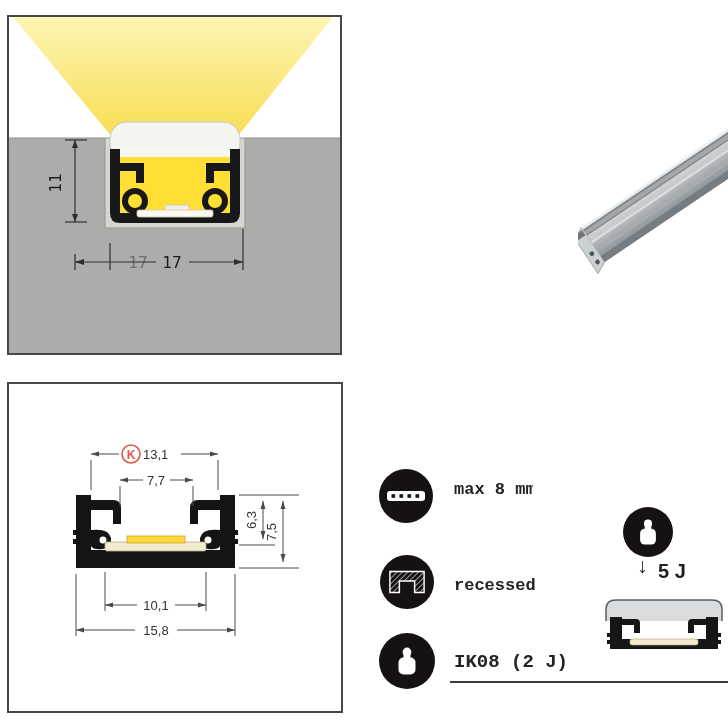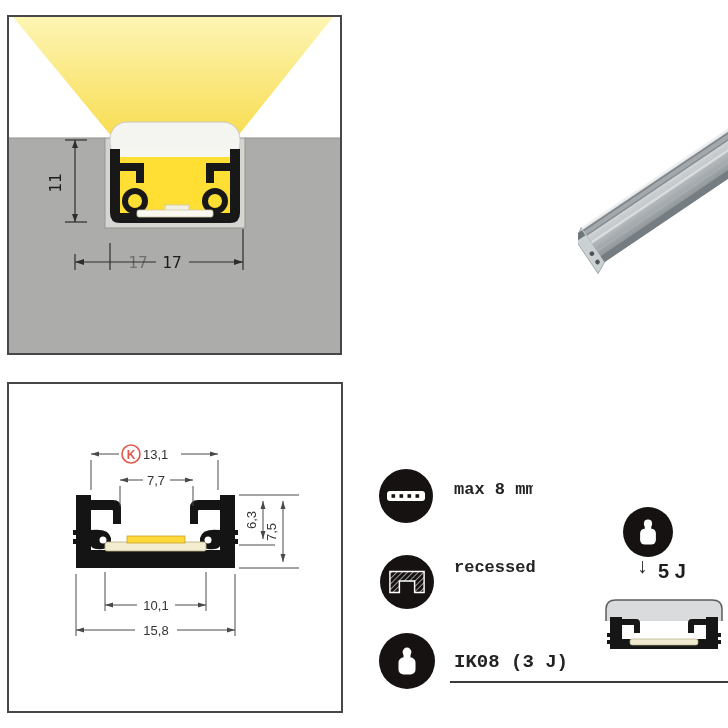--- a/index.html
+++ b/index.html
@@ -199,30 +199,30 @@
     <svg width="38" height="26" viewBox="0 0 40 26">
       <defs>
         <pattern id="hatch" width="4" height="4" patternTransform="rotate(45)" patternUnits="userSpaceOnUse">
           <rect width="4" height="4" fill="#171212"></rect>
           <line x1="0" y1="0" x2="0" y2="4" stroke="#ffffff" stroke-width="1.2"></line>
         </pattern>
       </defs>
       <path d="M2,2 H38 V24 H28 V12 H12 V24 H2 Z" fill="url(#hatch)" stroke="#ffffff" stroke-width="1.5"></path>
     </svg>
   </div>
-  <div class="feature-label" style="left:454px;top:558px;text-align:right;">recessed</div>
+  <div class="feature-label" style="left:454px;top:576px;text-align:right;">recessed</div>
 
   <div class="icon-circle" style="left:379px;top:633px;width:56px;height:56px;">
     <svg width="28" height="32" viewBox="-14 -16 28 32">
       <circle cx="0" cy="-9" r="4.4" fill="#ffffff"></circle>
       <rect x="-3.5" y="-7" width="7" height="5" fill="#ffffff"></rect>
       <rect x="-8.5" y="-3.5" width="17" height="17" rx="5" fill="#ffffff"></rect>
     </svg>
   </div>
-  <div class="feature-label" id="ik-label" style="left:454px;top:651px;">IK08 (3 J)</div>
+  <div class="feature-label" id="ik-label" style="left:454px;top:651px;">IK08 (2 J)</div>
   <div id="ik-underline"></div>
 
   <div class="icon-circle" style="left:623px;top:507px;width:50px;height:50px;">
     <svg width="26" height="30" viewBox="-14 -16 28 32">
       <circle cx="0" cy="-9" r="4.4" fill="#ffffff"></circle>
       <rect x="-3.5" y="-7" width="7" height="5" fill="#ffffff"></rect>
       <rect x="-8.5" y="-3.5" width="17" height="17" rx="5" fill="#ffffff"></rect>
     </svg>
   </div>
   <div id="impact-arrow">↓</div>

